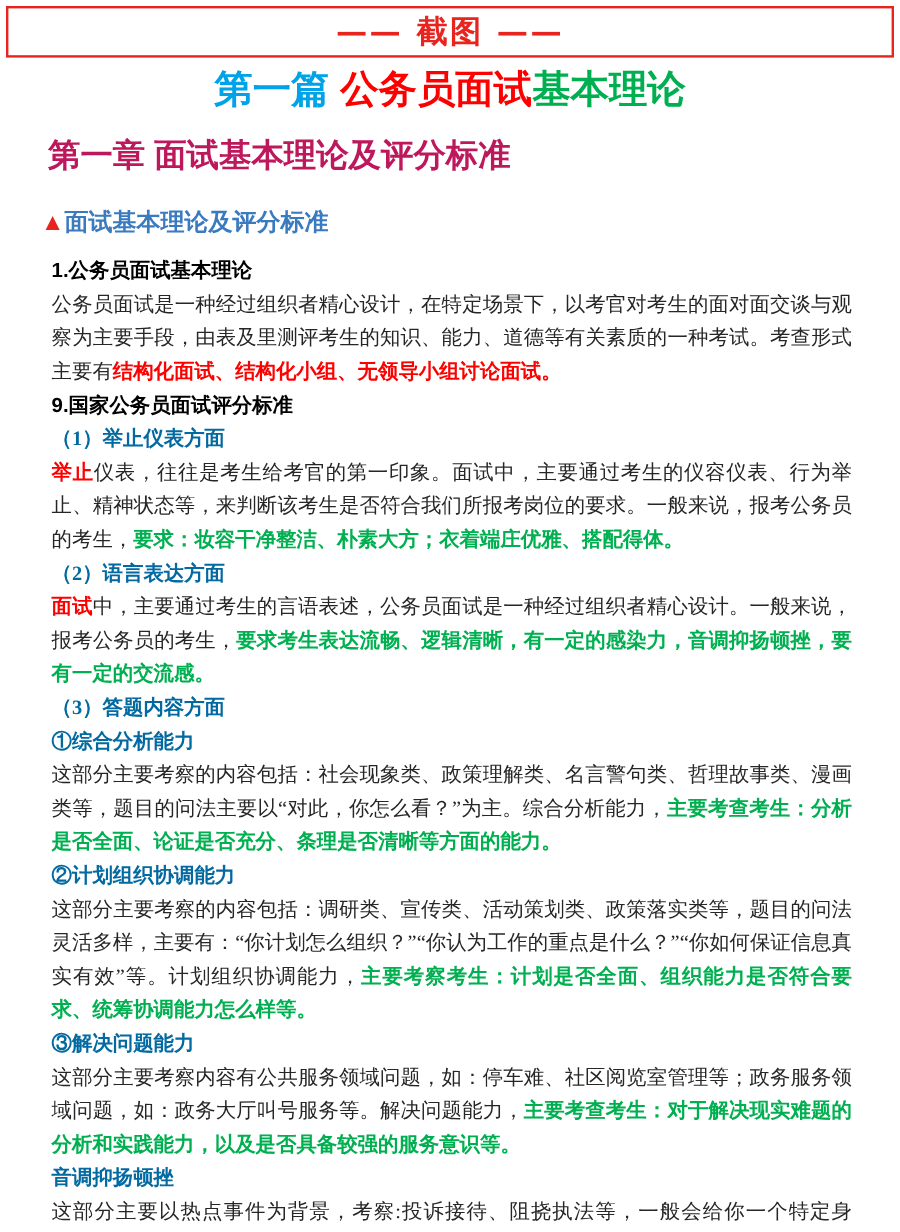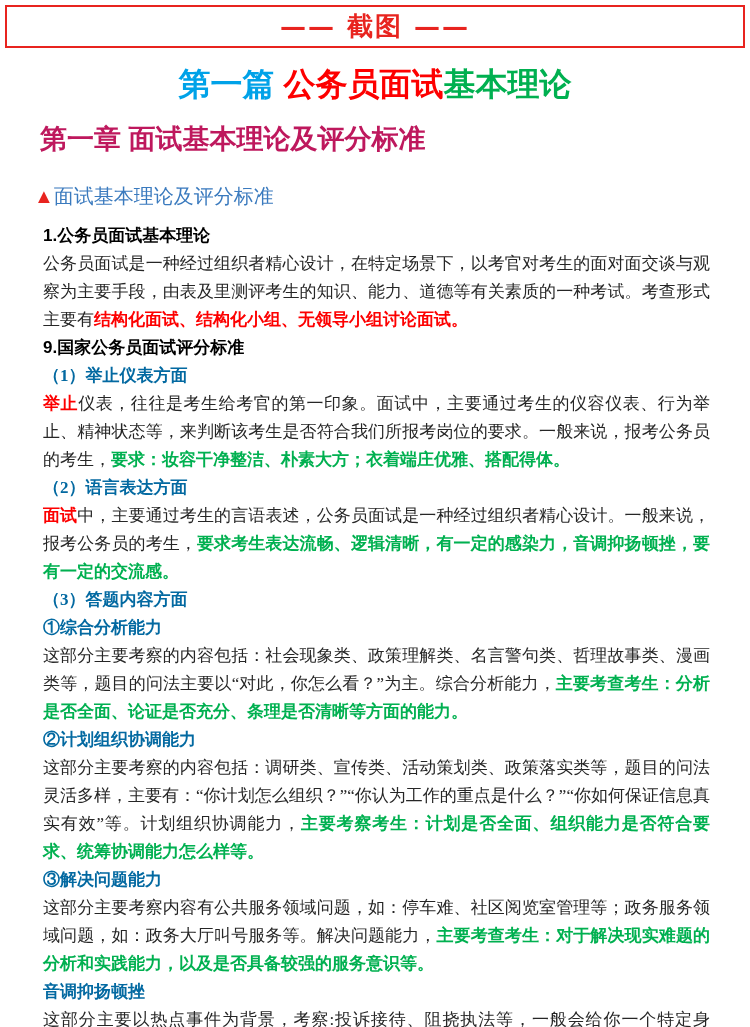--- a/index.html
+++ b/index.html
@@ -26,21 +26,21 @@
     color: #e8241f;
     font-family: "DejaVu Serif", "Liberation Serif", serif;
     font-weight: bold;
     font-size: 26px;
     letter-spacing: 2px;
   }
 
   
   .part-title {
     text-align: center;
-    margin-top: 16px;
+    margin-top: 6px;
     font-size: 32px;
     font-weight: bold;
     line-height: 40px;
     font-family: "Liberation Sans", sans-serif;
   }
   .t-cyan  { color: #00a2e8; }
   .t-red   { color: #fd0000; }
   .t-green { color: #00b050; }
 
   
@@ -49,21 +49,21 @@
     font-size: 27px;
     font-weight: bold;
     color: #be185d;
     line-height: 36px;
   }
 
   
   .section-head {
     margin: 27px 40px 0 34px;
     font-size: 20px;
-    font-weight: normal;
+    font-weight: bold;
     line-height: 25px;
   }
   .section-head .tri { color: #e8241f; }
   .section-head .txt { color: #3a7abe; }
 
   
   .body {
     margin: 13px 40px 0 43px;
     font-size: 17px;
     line-height: 28px;

